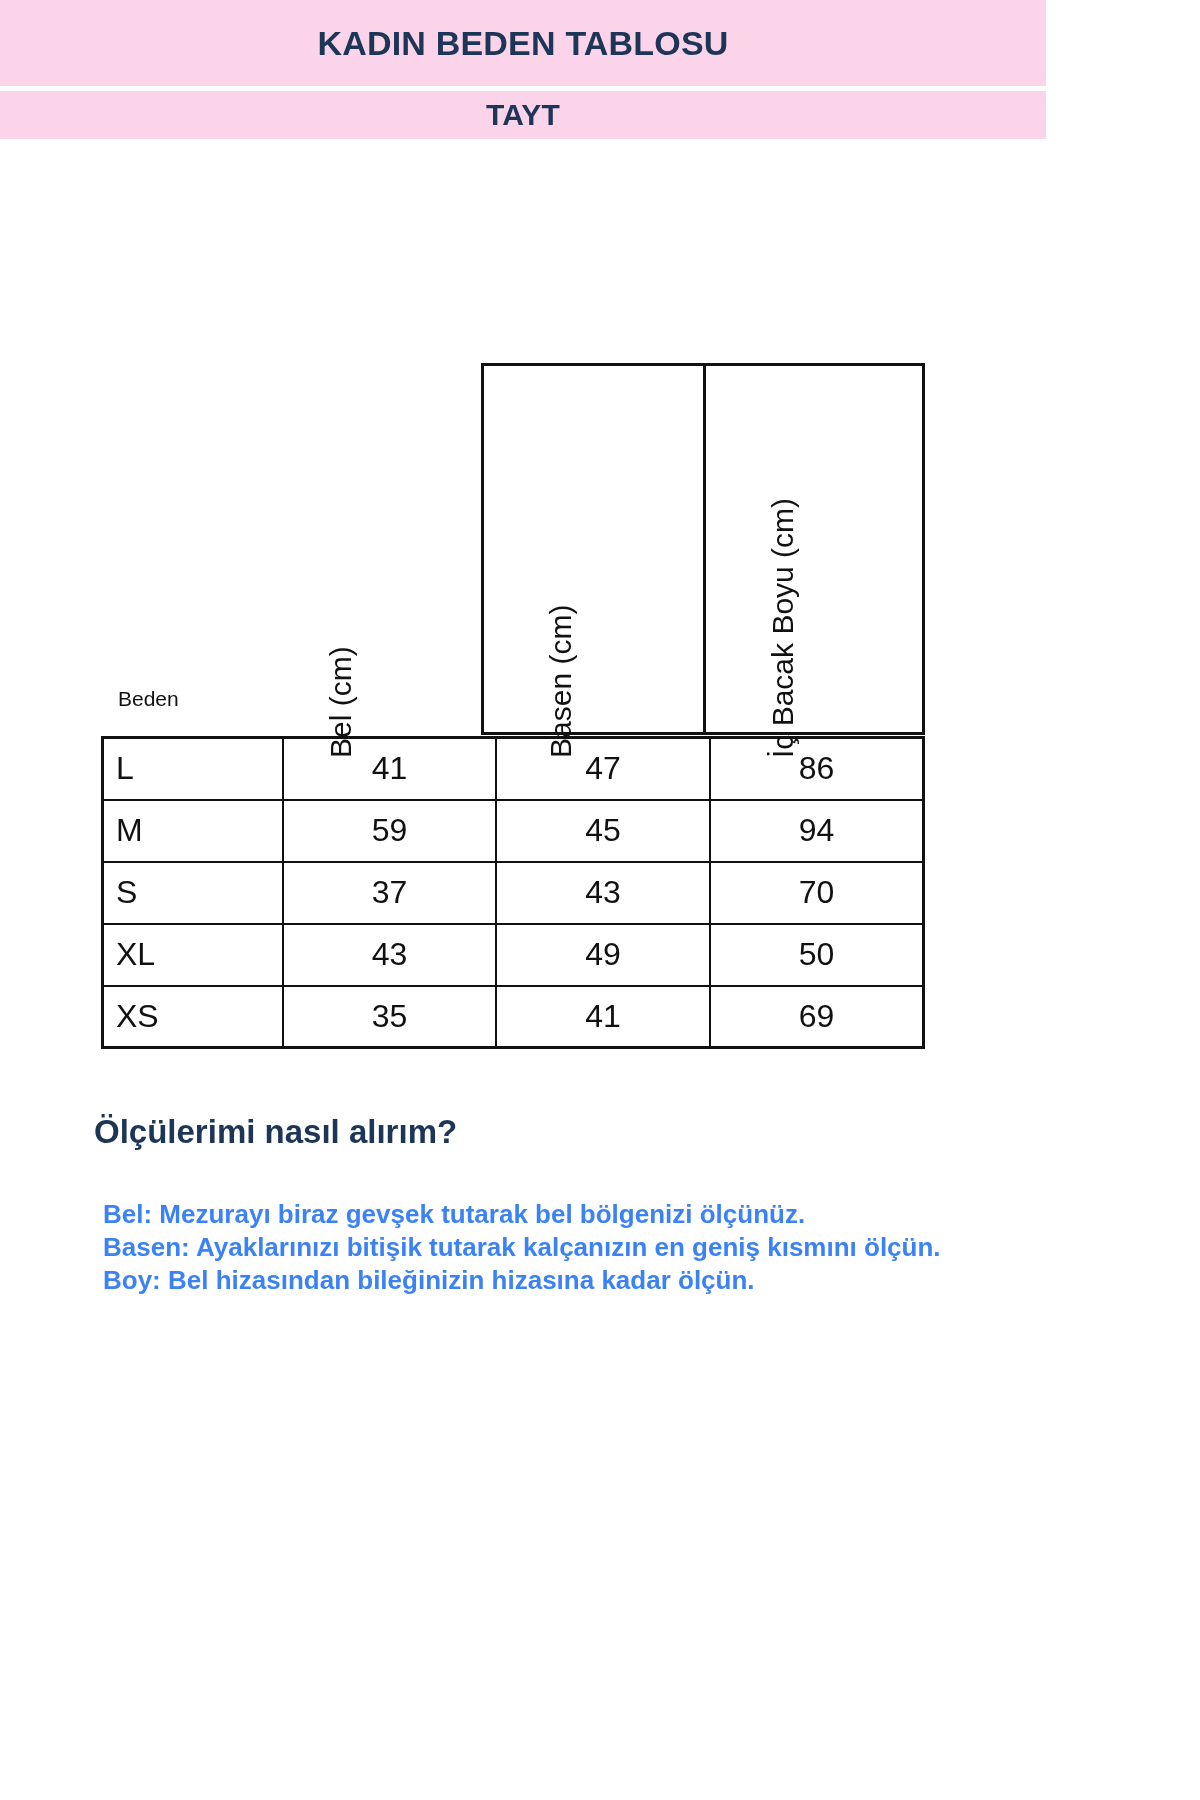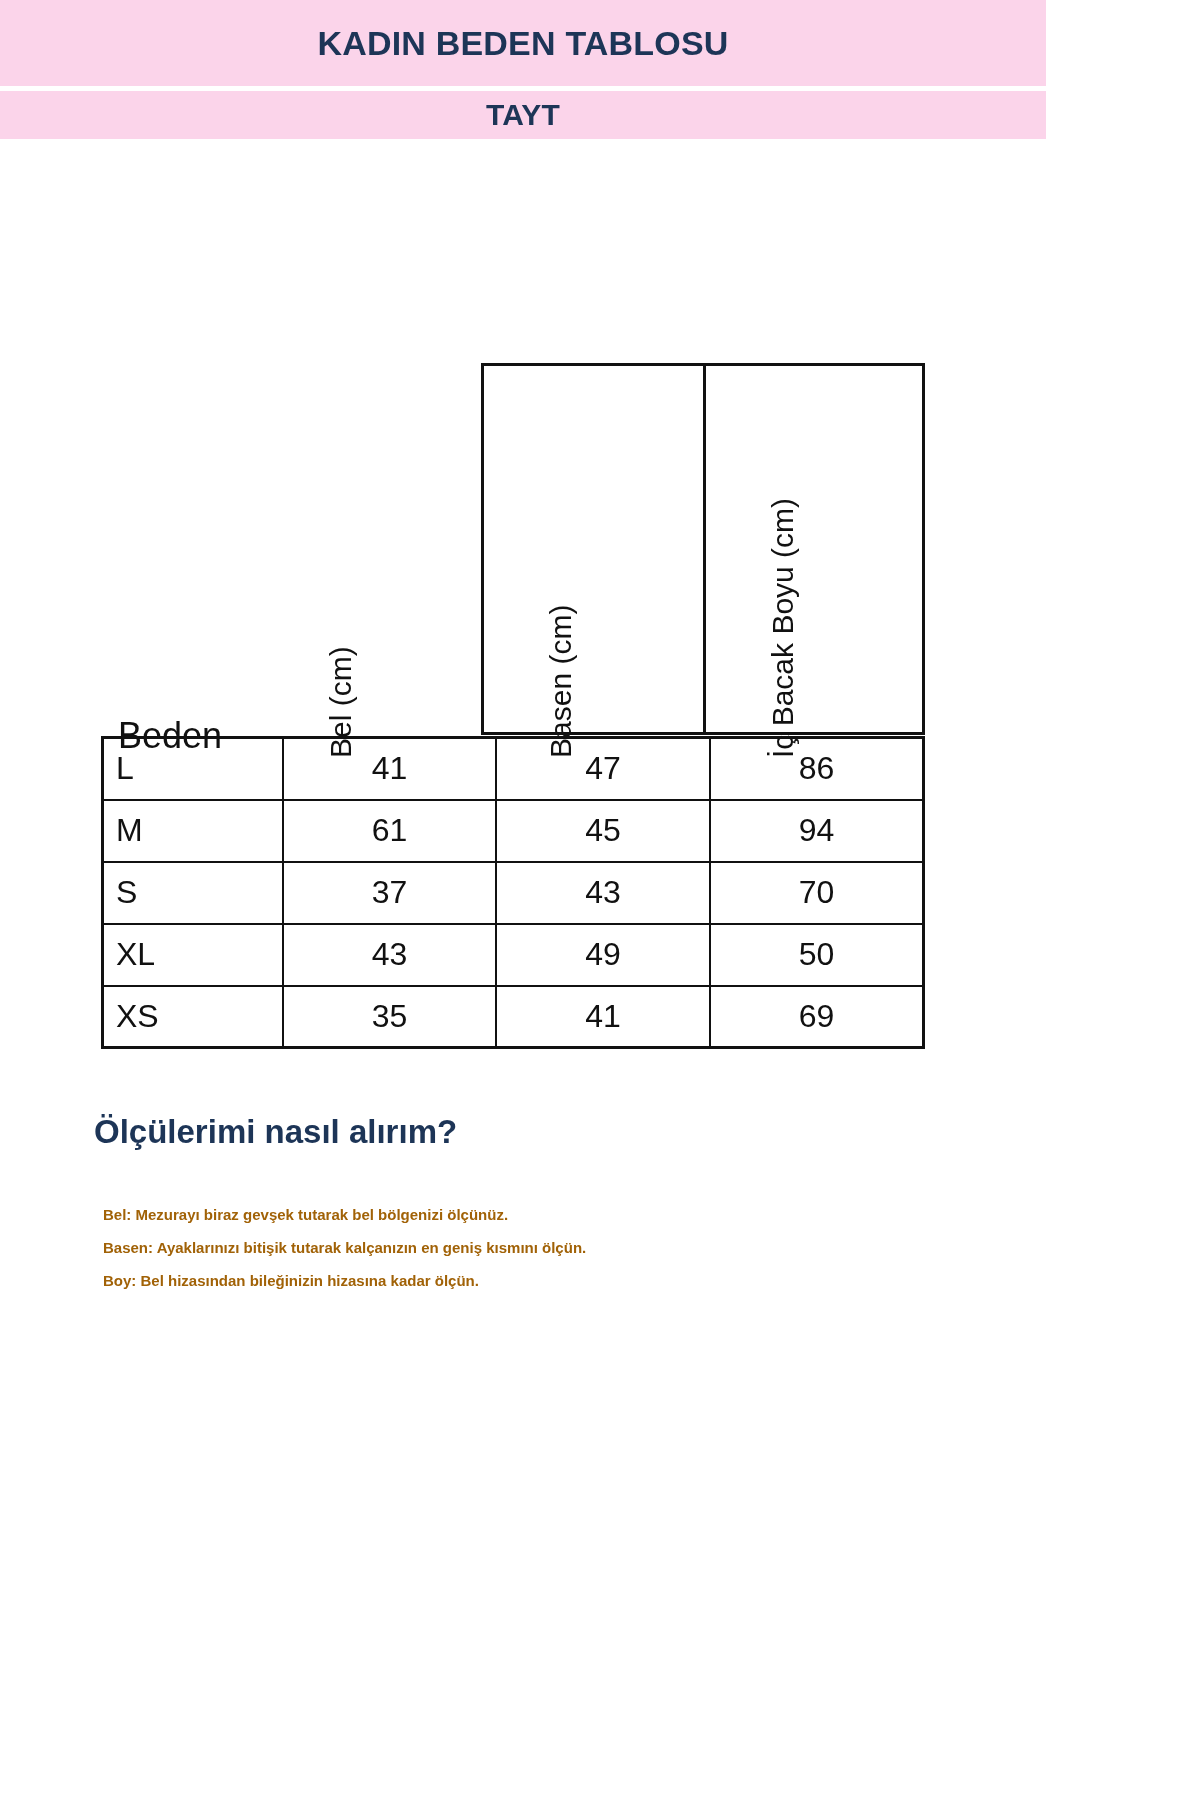--- a/index.html
+++ b/index.html
@@ -83,23 +83,22 @@
     font-family: "Liberation Sans", sans-serif;
   }
   #vh-bel   { left: 358px; top: 585px; }
   #vh-basen { left: 578px; top: 585px; }
   #vh-bacak { left: 800px; top: 585px; }
 
   #h-beden {
     position: absolute;
     left: 118px;
     top: 548px;
-    font-size: 36px;
+    font-size: 21px;
     color: #111111;
-    margin-top: 28px;
   }
 
   
   .grid {
     position: absolute;
     left: 101px;
     top: 597px;
     width: 824px;
     border-collapse: collapse;
     table-layout: fixed;
@@ -138,23 +137,23 @@
     top: 0;
     font-size: 33px;
     font-weight: bold;
     color: #1d3557;
     margin-top: 18px;
   }
   .howto-lines {
     position: absolute;
     left: 103px;
     top: 103px;
-    font-size: 15px;
+    font-size: 26px;
     font-weight: bold;
-    color: #a16207;
+    color: #3b82f6;
     line-height: 33px;
   }
   .howto-lines div { white-space: nowrap; }
 </style>
 </head>
 <body>
 
 <div class="banner">
   <div class="banner-row banner-row-1">KADIN BEDEN TABLOSU</div>
   <div class="banner-divider"></div>
@@ -175,21 +174,21 @@
   <table class="grid">
     <tbody>
       <tr>
         <td class="size-cell">L</td>
         <td class="val-cell">41</td>
         <td class="val-cell">47</td>
         <td class="val-cell">86</td>
       </tr>
       <tr>
         <td class="size-cell">M</td>
-        <td class="val-cell">61</td>
+        <td class="val-cell">59</td>
         <td class="val-cell">45</td>
         <td class="val-cell">94</td>
       </tr>
       <tr>
         <td class="size-cell">S</td>
         <td class="val-cell">37</td>
         <td class="val-cell">43</td>
         <td class="val-cell">70</td>
       </tr>
       <tr>

